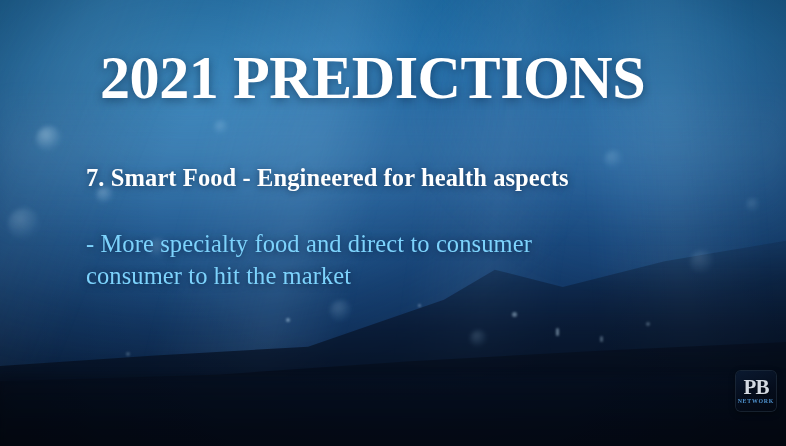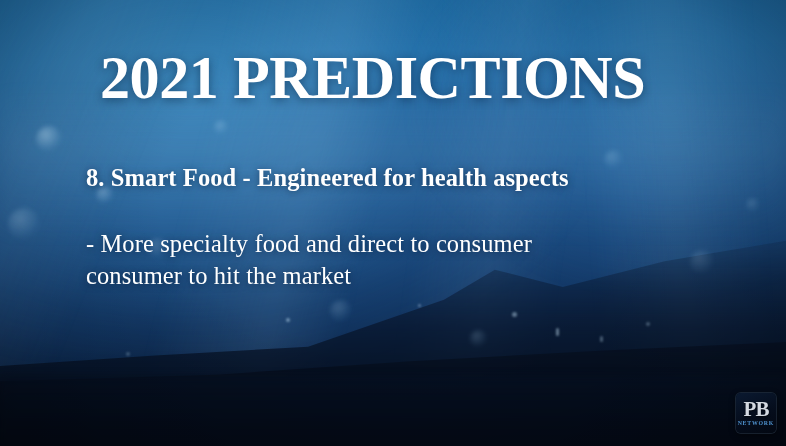--- a/index.html
+++ b/index.html
@@ -172,32 +172,32 @@
     white-space: nowrap;
   }
   .body-text {
     position: absolute;
     left: 86px;
     top: 228px;
     margin: 0;
     width: 640px;
     font-size: 24.5px;
     font-weight: 400;
-    color: #ffffff;
+    color: #7dd3fc;
     line-height: 1.30;
     letter-spacing: 0.1px;
     text-shadow: 0 1px 7px rgba(0,16,38,0.55);
   }
   .body-text .line { display: block; }
 
   
   .logo {
     position: absolute;
     left: 736px;
-    top: 393px;
+    top: 371px;
     width: 40px;
     height: 40px;
     border-radius: 5px;
     background: linear-gradient(160deg, #0a1930 0%, #050d1c 55%, #030812 100%);
     box-shadow: 0 0 0 1px rgba(120,160,200,0.18), 0 2px 6px rgba(0,0,0,0.5);
     display: flex;
     flex-direction: column;
     align-items: center;
     justify-content: center;
     overflow: hidden;
@@ -250,21 +250,21 @@
   <div class="spark" style="left:556px; top:328px; width:3px;  height:8px;  opacity:.6; border-radius:2px;"></div>
   <div class="spark" style="left:600px; top:336px; width:3px;  height:6px;  opacity:.45; border-radius:2px;"></div>
   <div class="spark" style="left:646px; top:322px; width:4px;  height:4px;  opacity:.4;"></div>
   <div class="spark" style="left:126px; top:352px; width:4px;  height:4px;  opacity:.35;"></div>
 
   <div class="bg-vignette"></div>
 
   <div class="content">
     <h1 class="title">2021 PREDICTIONS</h1>
 
-    <h2 class="subhead">8. Smart Food - Engineered for health aspects</h2>
+    <h2 class="subhead">7. Smart Food - Engineered for health aspects</h2>
 
     <p class="body-text">
       <span class="line">- More specialty food and direct to consumer</span>
       <span class="line">consumer to hit the market</span>
     </p>
   </div>
 
   <div class="logo">
     <span class="logo-mark">PB</span>
     <span class="logo-sub">NETWORK</span>

